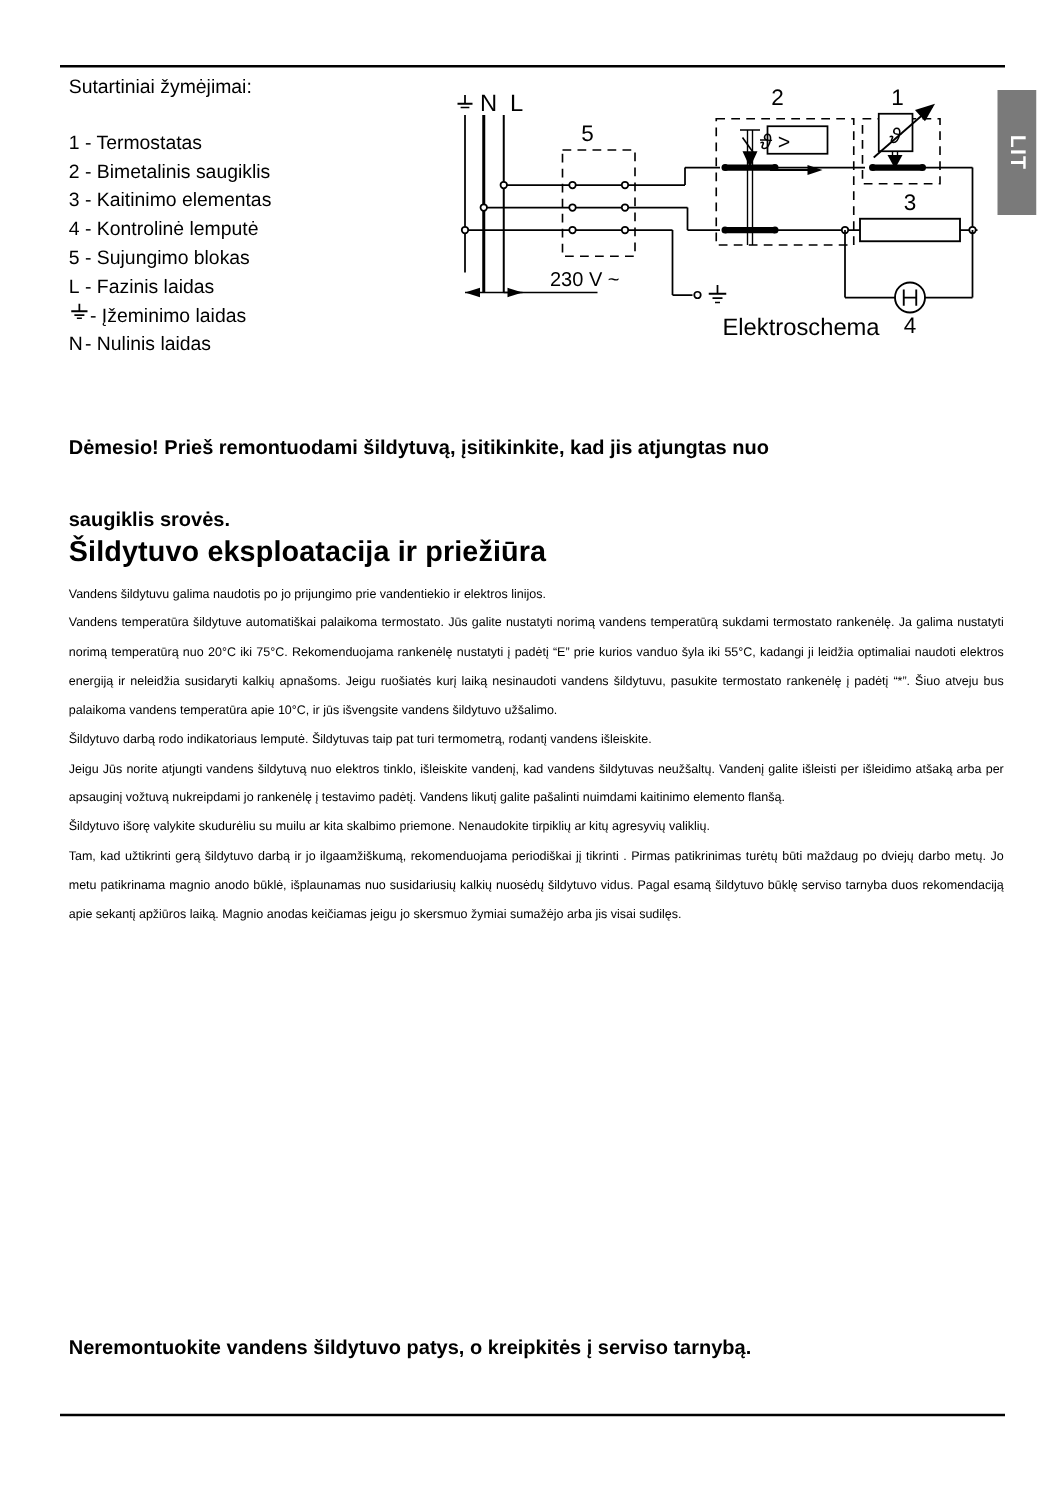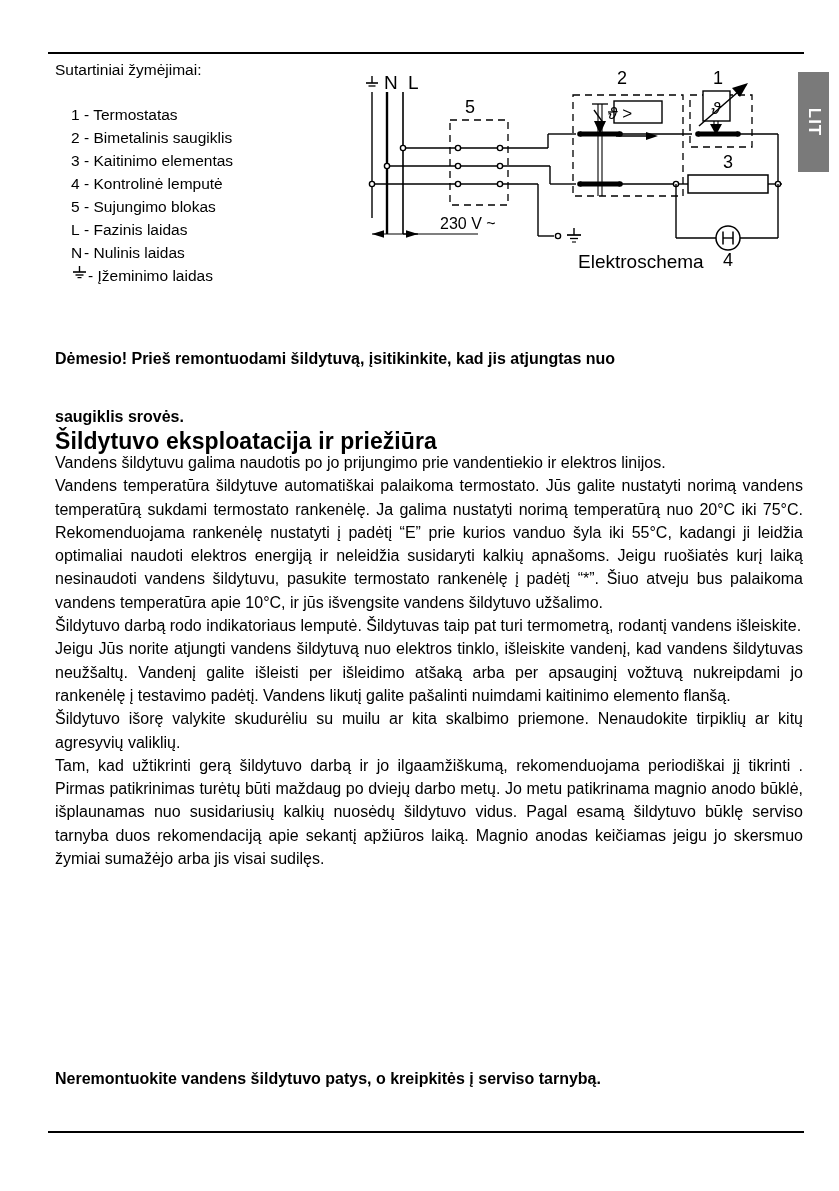--- a/index.html
+++ b/index.html
@@ -64,21 +64,21 @@
     top: 62px;
     width: 300px;
     font-size: 15.5px;
     line-height: 1.0;
   }
   .legend-title {
     margin: 0 0 27px 0;
     white-space: nowrap;
   }
   .legend-list {
-    margin: 16px;
+    margin: 0;
     padding: 0;
     list-style: none;
   }
   .legend-list li {
     margin: 0 0 4px 0;
     white-space: nowrap;
     height: 19px;
     line-height: 19px;
   }
   .legend-key {
@@ -122,23 +122,23 @@
     top: 409px;
     font-size: 23px;
     font-weight: bold;
     letter-spacing: 0.1px;
     white-space: nowrap;
   }
 
   .body-text {
     position: absolute;
     left: 55px;
-    top: 451px;
+    top: 464px;
     width: 748px;
-    font-size: 16px;
+    font-size: 10px;
     line-height: 23.3px;
   }
   .body-text p {
     margin: 0;
     text-align: justify;
     text-justify: inter-word;
   }
 
   .closing {
     position: absolute;
@@ -180,35 +180,35 @@
         <span class="legend-key">4</span><span>-</span>
         <span>Kontrolinė lemputė</span>
       </li>
       <li>
         <span class="legend-key">5</span><span>-</span>
         <span>Sujungimo blokas</span>
       </li>
       <li>
         <span class="legend-key">L</span><span>-</span>
         <span>Fazinis laidas</span>
-      </li>
-      <li>
-        <span class="legend-key">N</span><span>-</span>
-        <span>Nulinis laidas</span>
       </li>
       <li>
         <span class="legend-sym">
           <svg width="17" height="16" viewBox="0 0 17 16">
             <line x1="8.5" y1="1" x2="8.5" y2="7" stroke="#000" stroke-width="1.4"></line>
             <line x1="2" y1="7" x2="15" y2="7" stroke="#000" stroke-width="1.6"></line>
             <line x1="4.5" y1="10" x2="12.5" y2="10" stroke="#000" stroke-width="1.4"></line>
             <line x1="6.5" y1="12.6" x2="10.5" y2="12.6" stroke="#000" stroke-width="1.2"></line>
           </svg>
         </span><span>-</span>
         <span>Įžeminimo laidas</span>
+      </li>
+      <li>
+        <span class="legend-key">N</span><span>-</span>
+        <span>Nulinis laidas</span>
       </li>
     </ul>
   </div>
 
   <div class="diagram">
     <svg width="440" height="235" viewBox="0 0 440 235">
       <g stroke="#000" fill="none" stroke-width="1.4">
 
         <g>
           <line x1="14" y1="18" x2="14" y2="25" stroke-width="1.4"></line>

